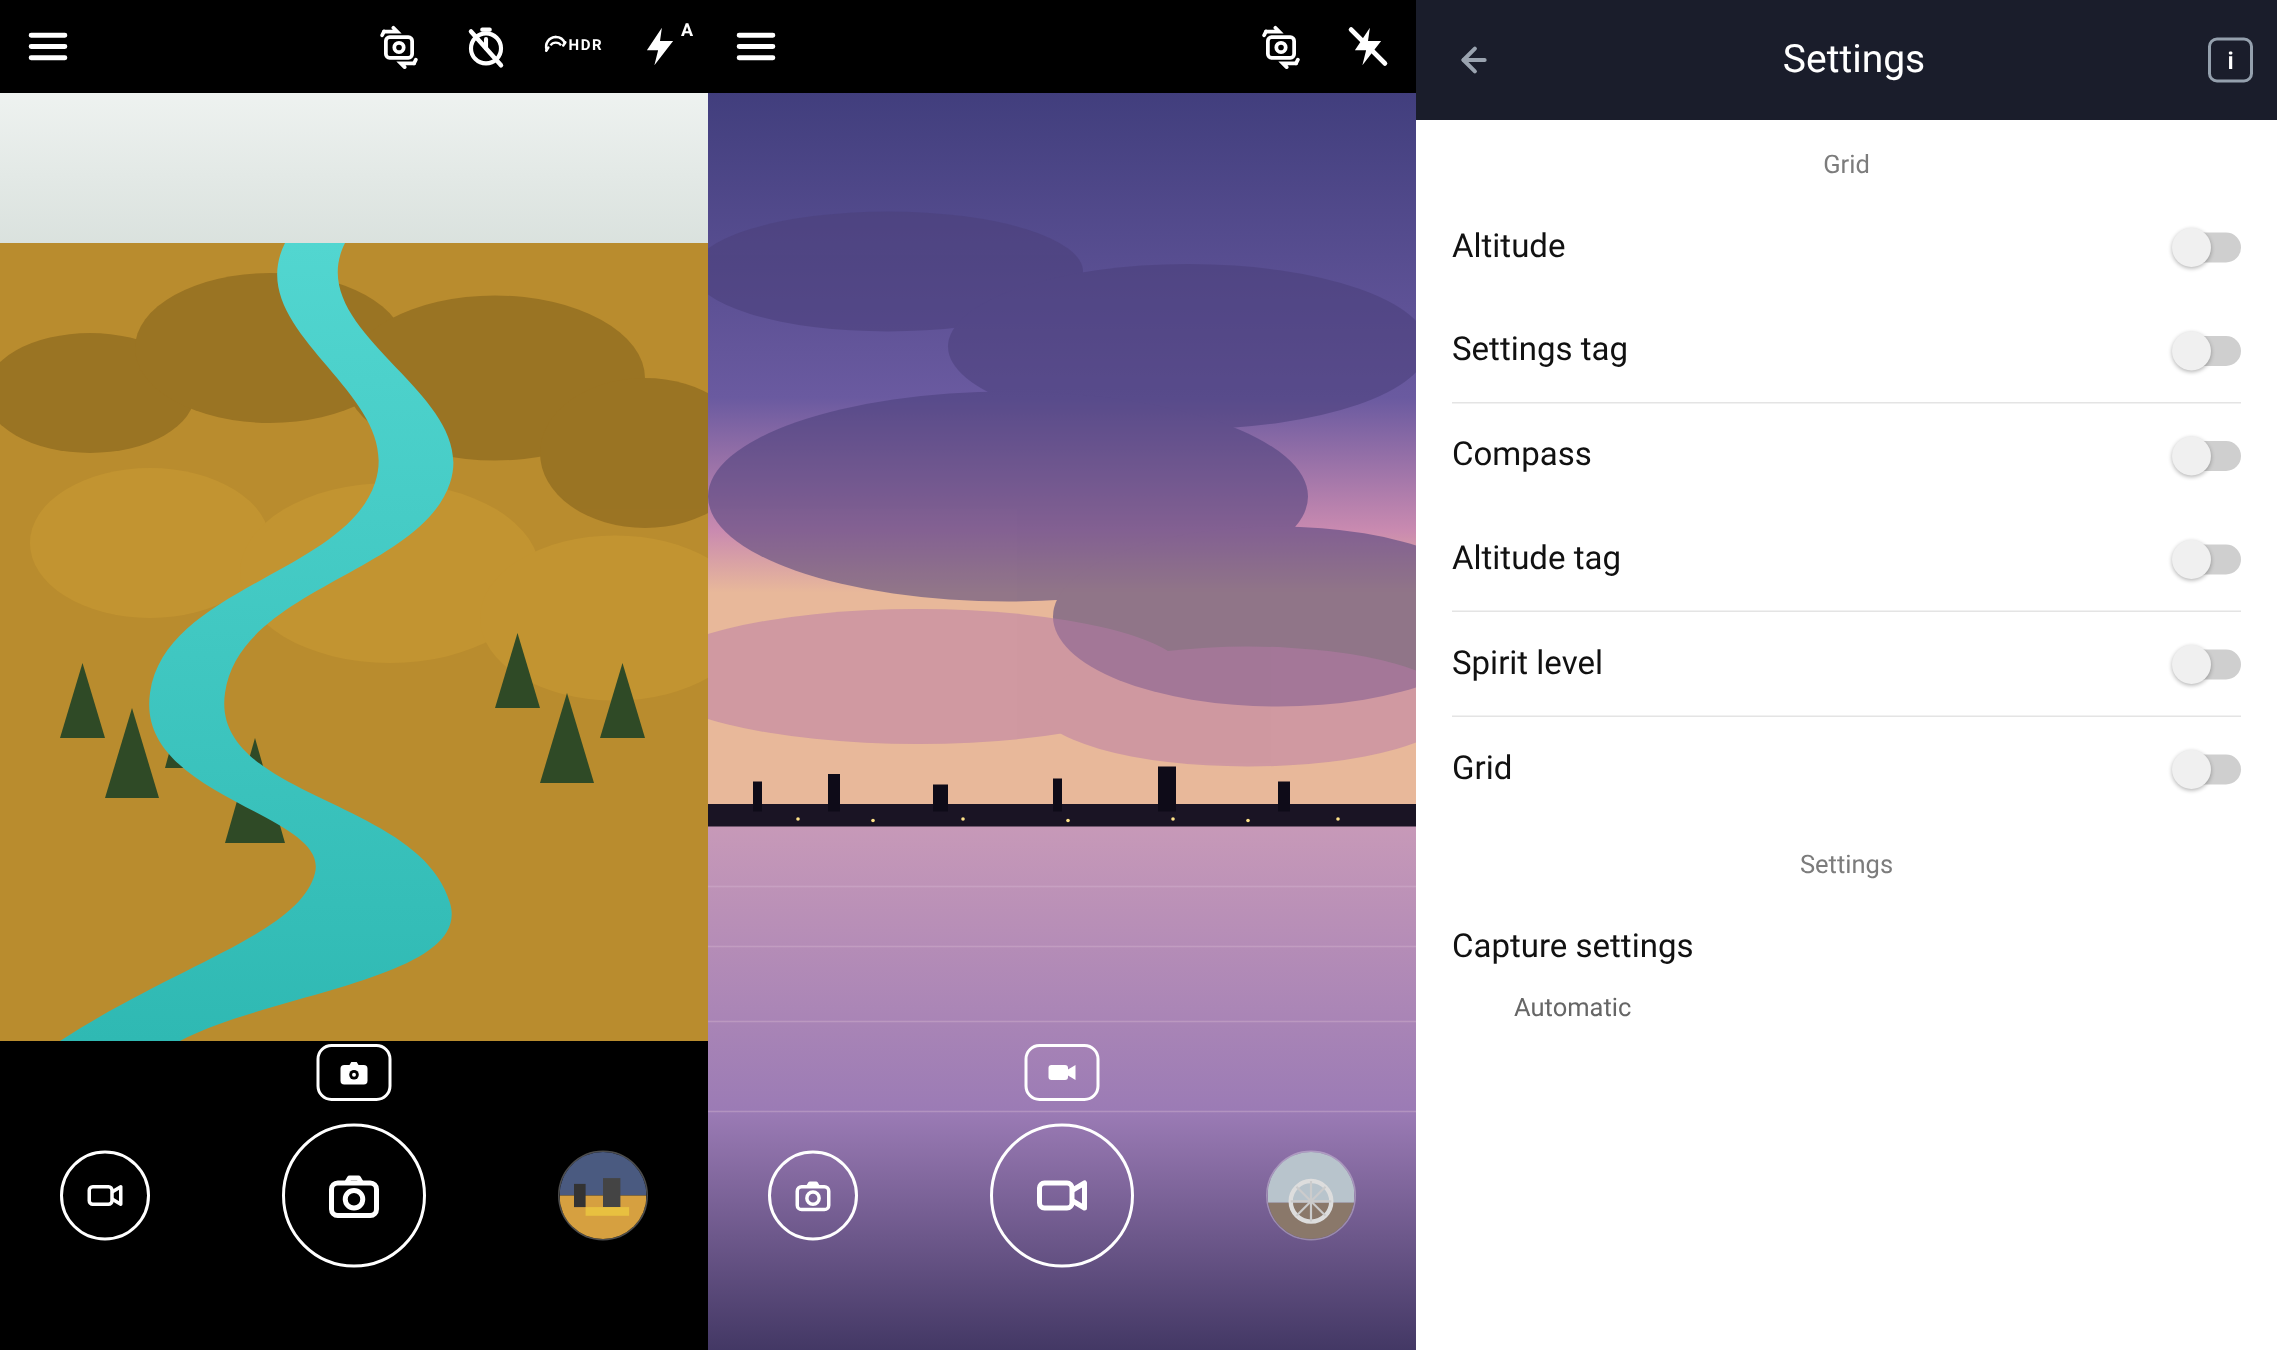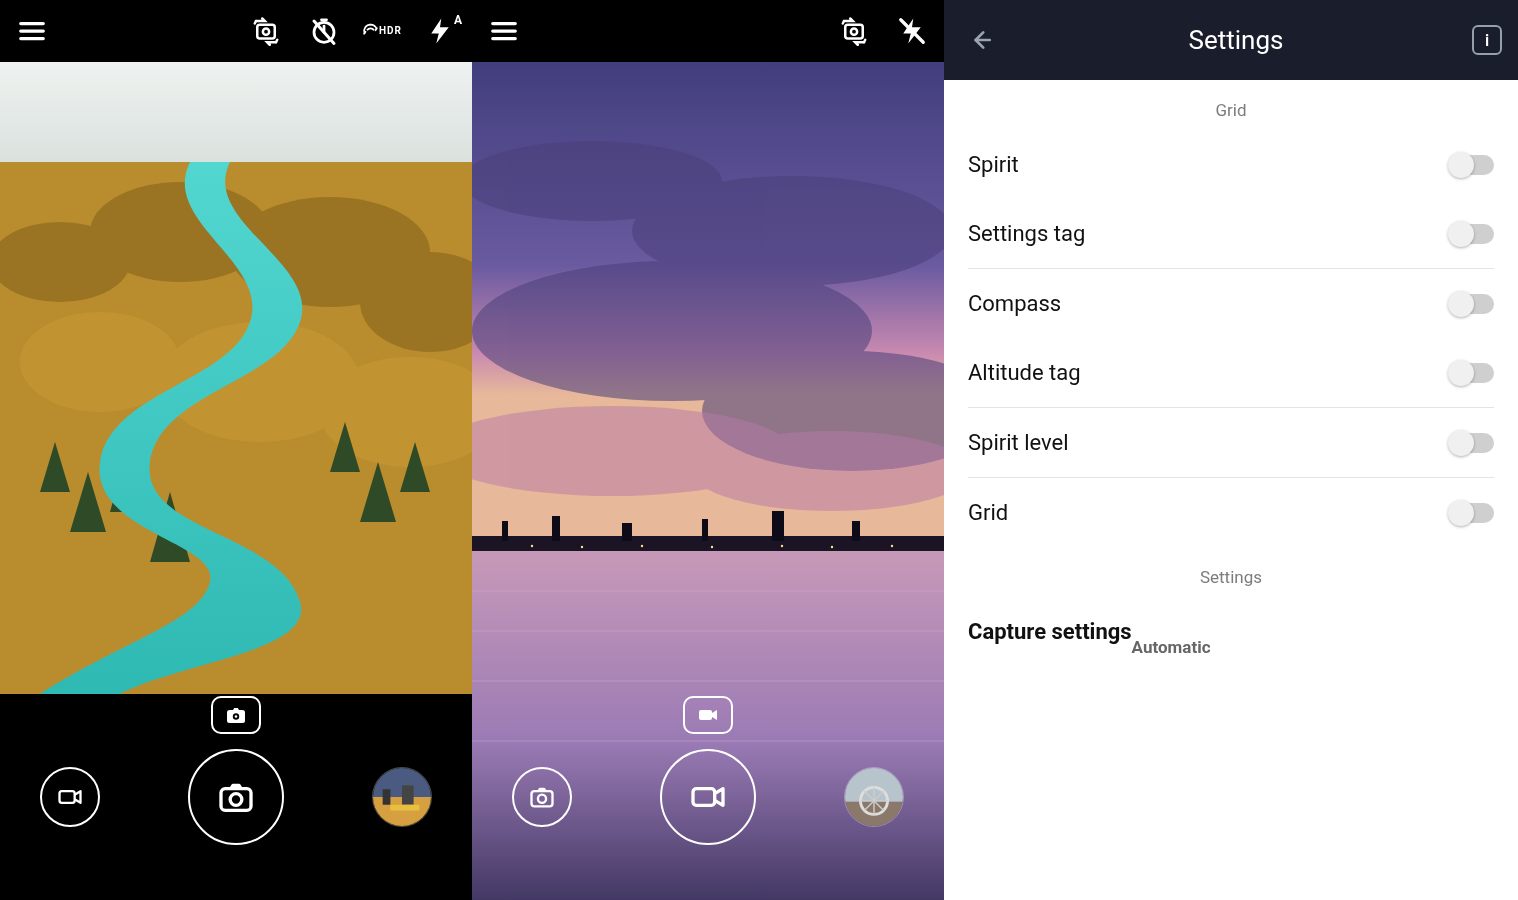--- a/index.html
+++ b/index.html
@@ -42,21 +42,21 @@
   
   .settings-header { height: 80px; background: #1a1d2b; display: flex; align-items: center; padding: 0 16px; color: #fff; gap: 20px; }
   .settings-header .title { font-size: 26px; font-weight: 400; flex: 1; }
   .info-btn { width: 30px; height: 30px; border: 2px solid #94a0ad; border-radius: 6px; display: flex; align-items: center; justify-content: center; color: #fff; font-size: 16px; font-weight: 600; cursor: pointer; }
 
   .settings-body { flex: 1; overflow-y: auto; padding: 0 0 0 0; }
   .section-label { color: #7c7c7c; font-size: 17px; padding: 20px 24px 10px; }
   .row { display: flex; align-items: center; justify-content: space-between; padding: 22px 24px; cursor: pointer; }
   .row .label { font-size: 22px; color: #111; }
   .row .sub { font-size: 17px; color: #666; margin-top: 18px; }
-  .row .text-col { display: flex; flex-direction: row; font-weight: bold; }
+  .row .text-col { display: flex; flex-direction: column; }
   .divider-inset { height: 1px; background: #e4e4e4; margin: 0 24px; }
 
   .switch { position: relative; width: 44px; height: 20px; background: #cfcfcf; border-radius: 20px; flex: 0 0 auto; }
   .switch .knob { position: absolute; top: -3px; left: -2px; width: 26px; height: 26px; background: #f0f0f0; border-radius: 50%; box-shadow: 0 1px 3px rgba(0,0,0,0.3); }
 </style>
 </head>
 <body>
 
 <svg width="0" height="0" style="position:absolute">
   <defs>
@@ -341,21 +341,21 @@
     <div class="title">Settings</div>
     <div class="info-btn">
         <span>i</span>
       </div>
   </div>
 
   <div class="settings-body">
     <div class="section-label">Grid</div>
 
     <div class="row">
-      <span class="label">Spirit</span>
+      <span class="label">Altitude</span>
       <div class="switch">
           <div class="knob"></div>
         </div>
     </div>
     <div class="row">
       <span class="label">Settings tag</span>
       <div class="switch">
           <div class="knob"></div>
         </div>
     </div>

